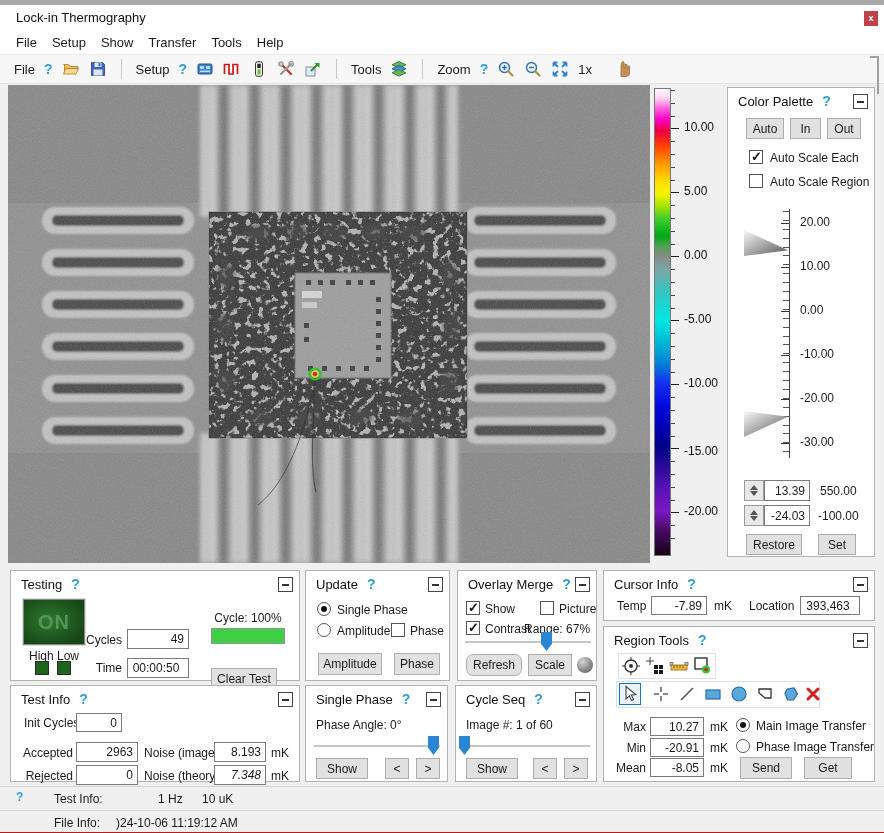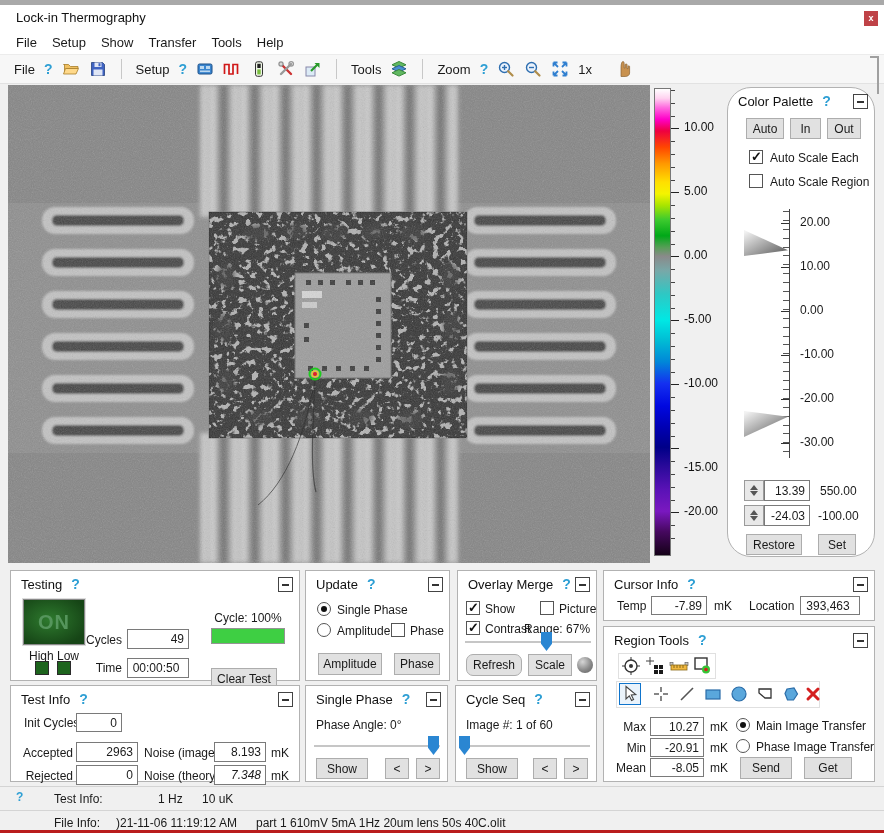--- a/index.html
+++ b/index.html
@@ -87,21 +87,21 @@
 .pbar .fill { width:100%; height:100%; background:#3ecf43; }
 
 .tstrip { position:absolute; background:#fff; border:1px solid #e0e0e0; }
 .rt-ico { position:absolute; width:22px; height:22px; display:flex; align-items:center; justify-content:center; }
 .rt-sel { border:1px solid #0f74cc; background:#eaf3fb; }
 .sphere { position:absolute; width:16px; height:16px; border-radius:50%;
   background:radial-gradient(circle at 35% 30%, #d6d6d6 0%, #8a8a8a 55%, #5c5c5c 100%); }
 
 .sbar1 { position:absolute; left:0; top:786px; width:884px; height:24px; border-top:1px solid #d4d4d4; background:#f0f0f0; }
 .sbar2 { position:absolute; left:0; top:810px; width:884px; height:23px; border-top:1px solid #d4d4d4;
-  border-bottom:3px solid #b91c1c; background:#f0f0f0; }
+  border-bottom:1px solid #b91c1c; background:#f0f0f0; }
 .sbar1 .lbl, .sbar2 .lbl { top:5px; }
 </style>
 </head>
 <body>
 
 <div class="topstrip"></div>
 <div class="titlebar">
   <div class="title-text">Lock-in Thermography</div>
   <div class="close-btn">x</div>
 </div>
@@ -325,26 +325,26 @@
     <div class="cb-lbl" style="top: 32px;">10.00</div>
     <div class="cb-tick" style="top: 104px;"></div>
     <div class="cb-lbl" style="top: 96px;">5.00</div>
     <div class="cb-tick" style="top: 168px;"></div>
     <div class="cb-lbl" style="top: 160px;">0.00</div>
     <div class="cb-tick" style="top: 232px;"></div>
     <div class="cb-lbl" style="top: 224px;">-5.00</div>
     <div class="cb-tick" style="top: 296px;"></div>
     <div class="cb-lbl" style="top: 288px;">-10.00</div>
     <div class="cb-tick" style="top: 360px;"></div>
-    <div class="cb-lbl" style="top: 372px;">-15.00</div>
+    <div class="cb-lbl" style="top: 356px;">-15.00</div>
     <div class="cb-tick" style="top: 424px;"></div>
     <div class="cb-lbl" style="top: 416px;">-20.00</div>
   </div>
 
-<div class="panel" style="left:727px;top:87px;width:148px;height:470px;border-radius:24px;">
+<div class="panel" style="left:727px;top:87px;width:148px;height:470px;">
   <div class="phead">
       <span>Color Palette</span>
       <span class="q">?</span>
     </div>
   <div class="minbox"></div>
   <div class="btn" style="left:18px;top:30px;width:38px;height:21px;">Auto</div>
   <div class="btn" style="left:62px;top:30px;width:31px;height:21px;">In</div>
   <div class="btn" style="left:99px;top:30px;width:34px;height:21px;">Out</div>
   <div class="chk on" style="left:21px;top:62px;"></div>
   <div class="lbl" style="left:42px;top:63px;">Auto Scale Each</div>
@@ -607,15 +607,14 @@
 </div>
 
 <div class="sbar1">
   <div class="lbl q" style="left:16px;top:3px;">?</div>
   <div class="lbl" style="left:54px;">Test Info:</div>
   <div class="lbl" style="left:158px;">1 Hz</div>
   <div class="lbl" style="left:202px;">10 uK</div>
 </div>
 <div class="sbar2">
   <div class="lbl" style="left:54px;">File Info:</div>
-  <div class="lbl" style="left:116px;">)21-11-06 11:19:12 AM</div>
-  <div class="lbl" style="left:256px;">part 1 610mV 5mA 1Hz 20um lens 50s 40C.olit</div>
+  <div class="lbl" style="left:116px;">)24-10-06 11:19:12 AM</div>
 </div>
 
 </body></html>

